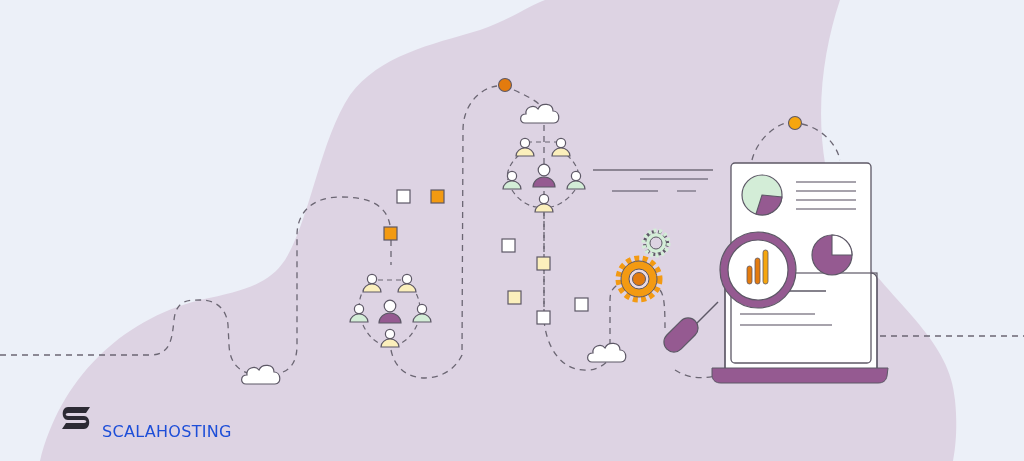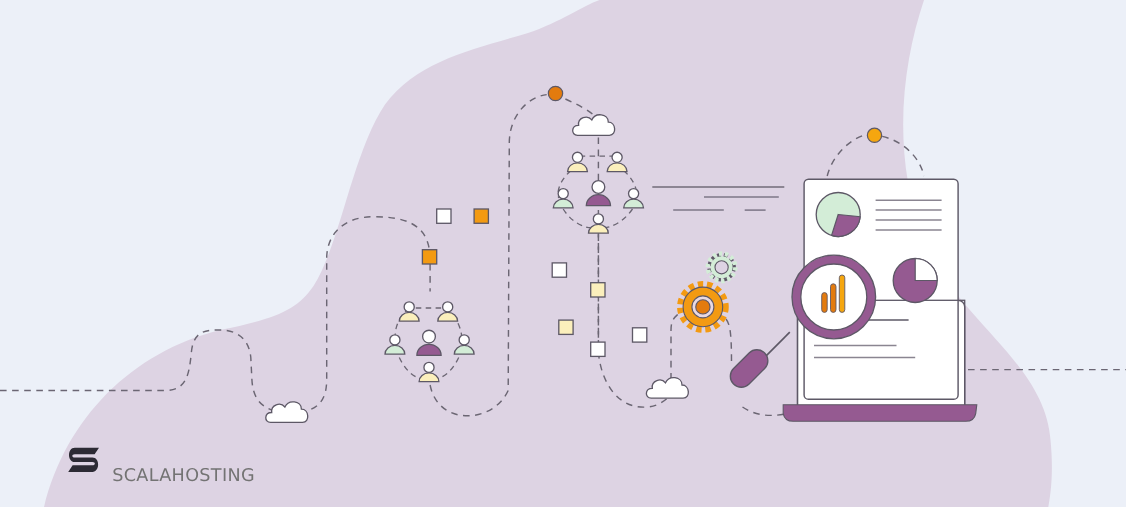--- a/index.html
+++ b/index.html
@@ -1,19 +1,19 @@
 <!DOCTYPE html>
 <html><head>
 <meta charset="utf-8">
 <style>
   html, body { margin: 0; padding: 0; }
   body { width: 1024px; height: 461px; overflow: hidden; background: #ecf0f8; position: relative; font-family: "DejaVu Sans", sans-serif; }
   #scene { position: absolute; left: 0; top: 0; width: 1024px; height: 461px; }
   .logo { position: absolute; left: 58px; top: 394px; display: flex; align-items: center; gap: 8px; }
-  .logo-text { font-family: "DejaVu Sans", sans-serif; font-size: 16px; letter-spacing: 0.3px; color: #737373; font-weight: normal; margin-top: 28px; }
+  .logo-text { font-family: "DejaVu Sans", sans-serif; font-size: 16px; letter-spacing: 0.3px; color: #1d4ed8; font-weight: normal; margin-top: 28px; }
 </style>
 </head>
 <body>
 
 <svg id="scene" viewBox="0 0 1024 461" xmlns="http://www.w3.org/2000/svg">
   <defs>
     <g id="person-y">
       <circle cx="0" cy="-9" r="4.6" fill="#fff" stroke="#5d5866" stroke-width="1.2"></circle>
       <path d="M-9 4 A9 8 0 0 1 9 4 Z" fill="#fbefbc" stroke="#5d5866" stroke-width="1.2"></path>
     </g>

